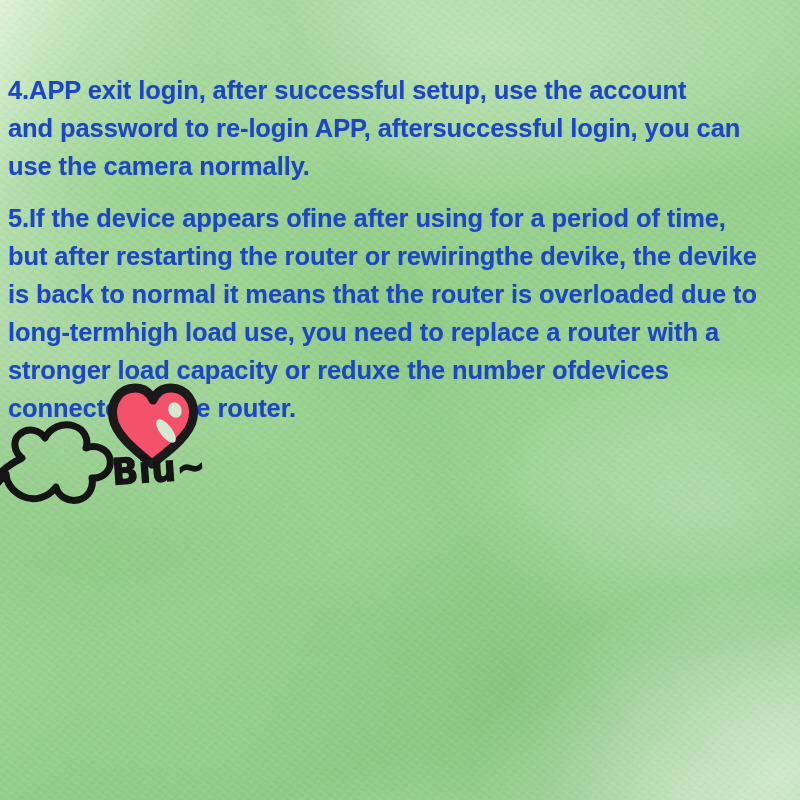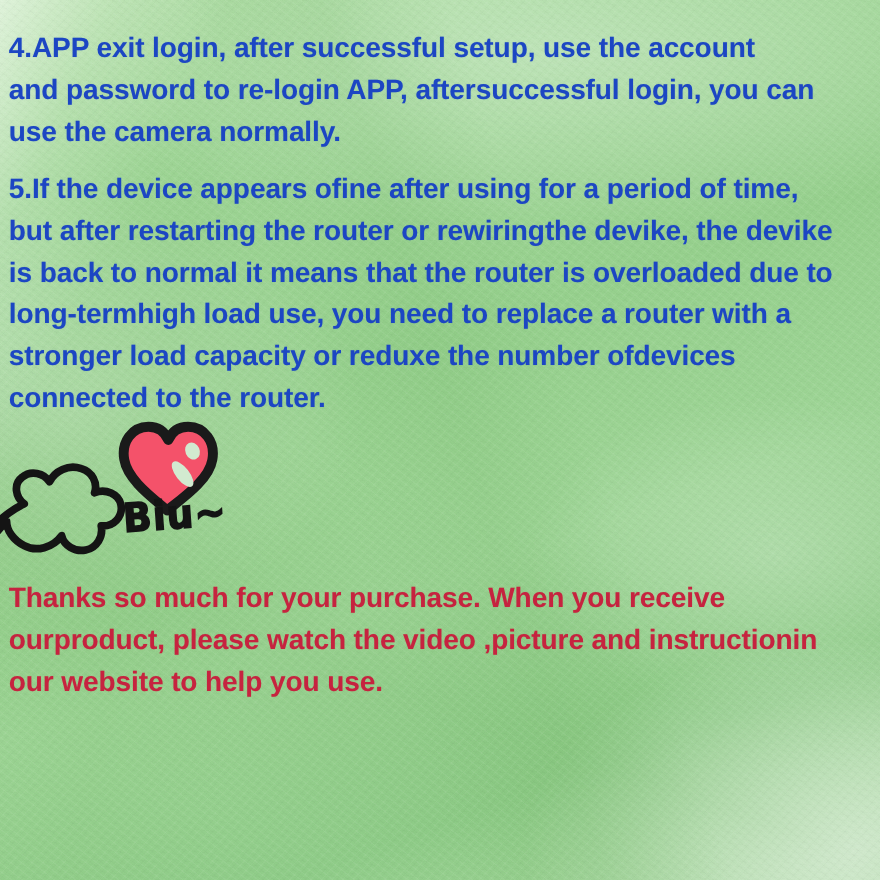--- a/index.html
+++ b/index.html
@@ -95,20 +95,21 @@
     inset: 0;
   }
 
   .para {
     position: absolute;
     left: 8px;
     width: 786px;
     font-weight: 600;
     letter-spacing: -0.1px;
     white-space: pre-line;
+    margin-top: 46px;
   }
 
   .para-blue {
     color: #1c46c3;
     font-size: 25.5px;
     line-height: 38px;
     text-shadow: 0 0 1px rgba(28,70,195,0.25);
   }
 
   .para-red {
@@ -199,19 +200,16 @@
                    C78,6 88,20 85,36
                    C82,54 59,70 44,82 Z" fill="#f4526a" stroke="#1a1a1a" stroke-width="9" stroke-linejoin="round"></path>
           <ellipse cx="67" cy="28" rx="6.5" ry="8" fill="#d2ead0" transform="rotate(-24 67 28)"></ellipse>
           <ellipse cx="58" cy="49" rx="6" ry="14" fill="#d2ead0" transform="rotate(-38 58 49)"></ellipse>
         </g>
       </svg>
     </div>
 
     <div class="biu">Biu~</div>
 
-    <div id="para-thanks" class="para para-red">Thanks so much for your purchase. When you receive
-ourproduct, please watch the video ,picture and instructionin
-our website to help you use.</div>
 
 
   </div>
 </div>
 
 </body></html>

